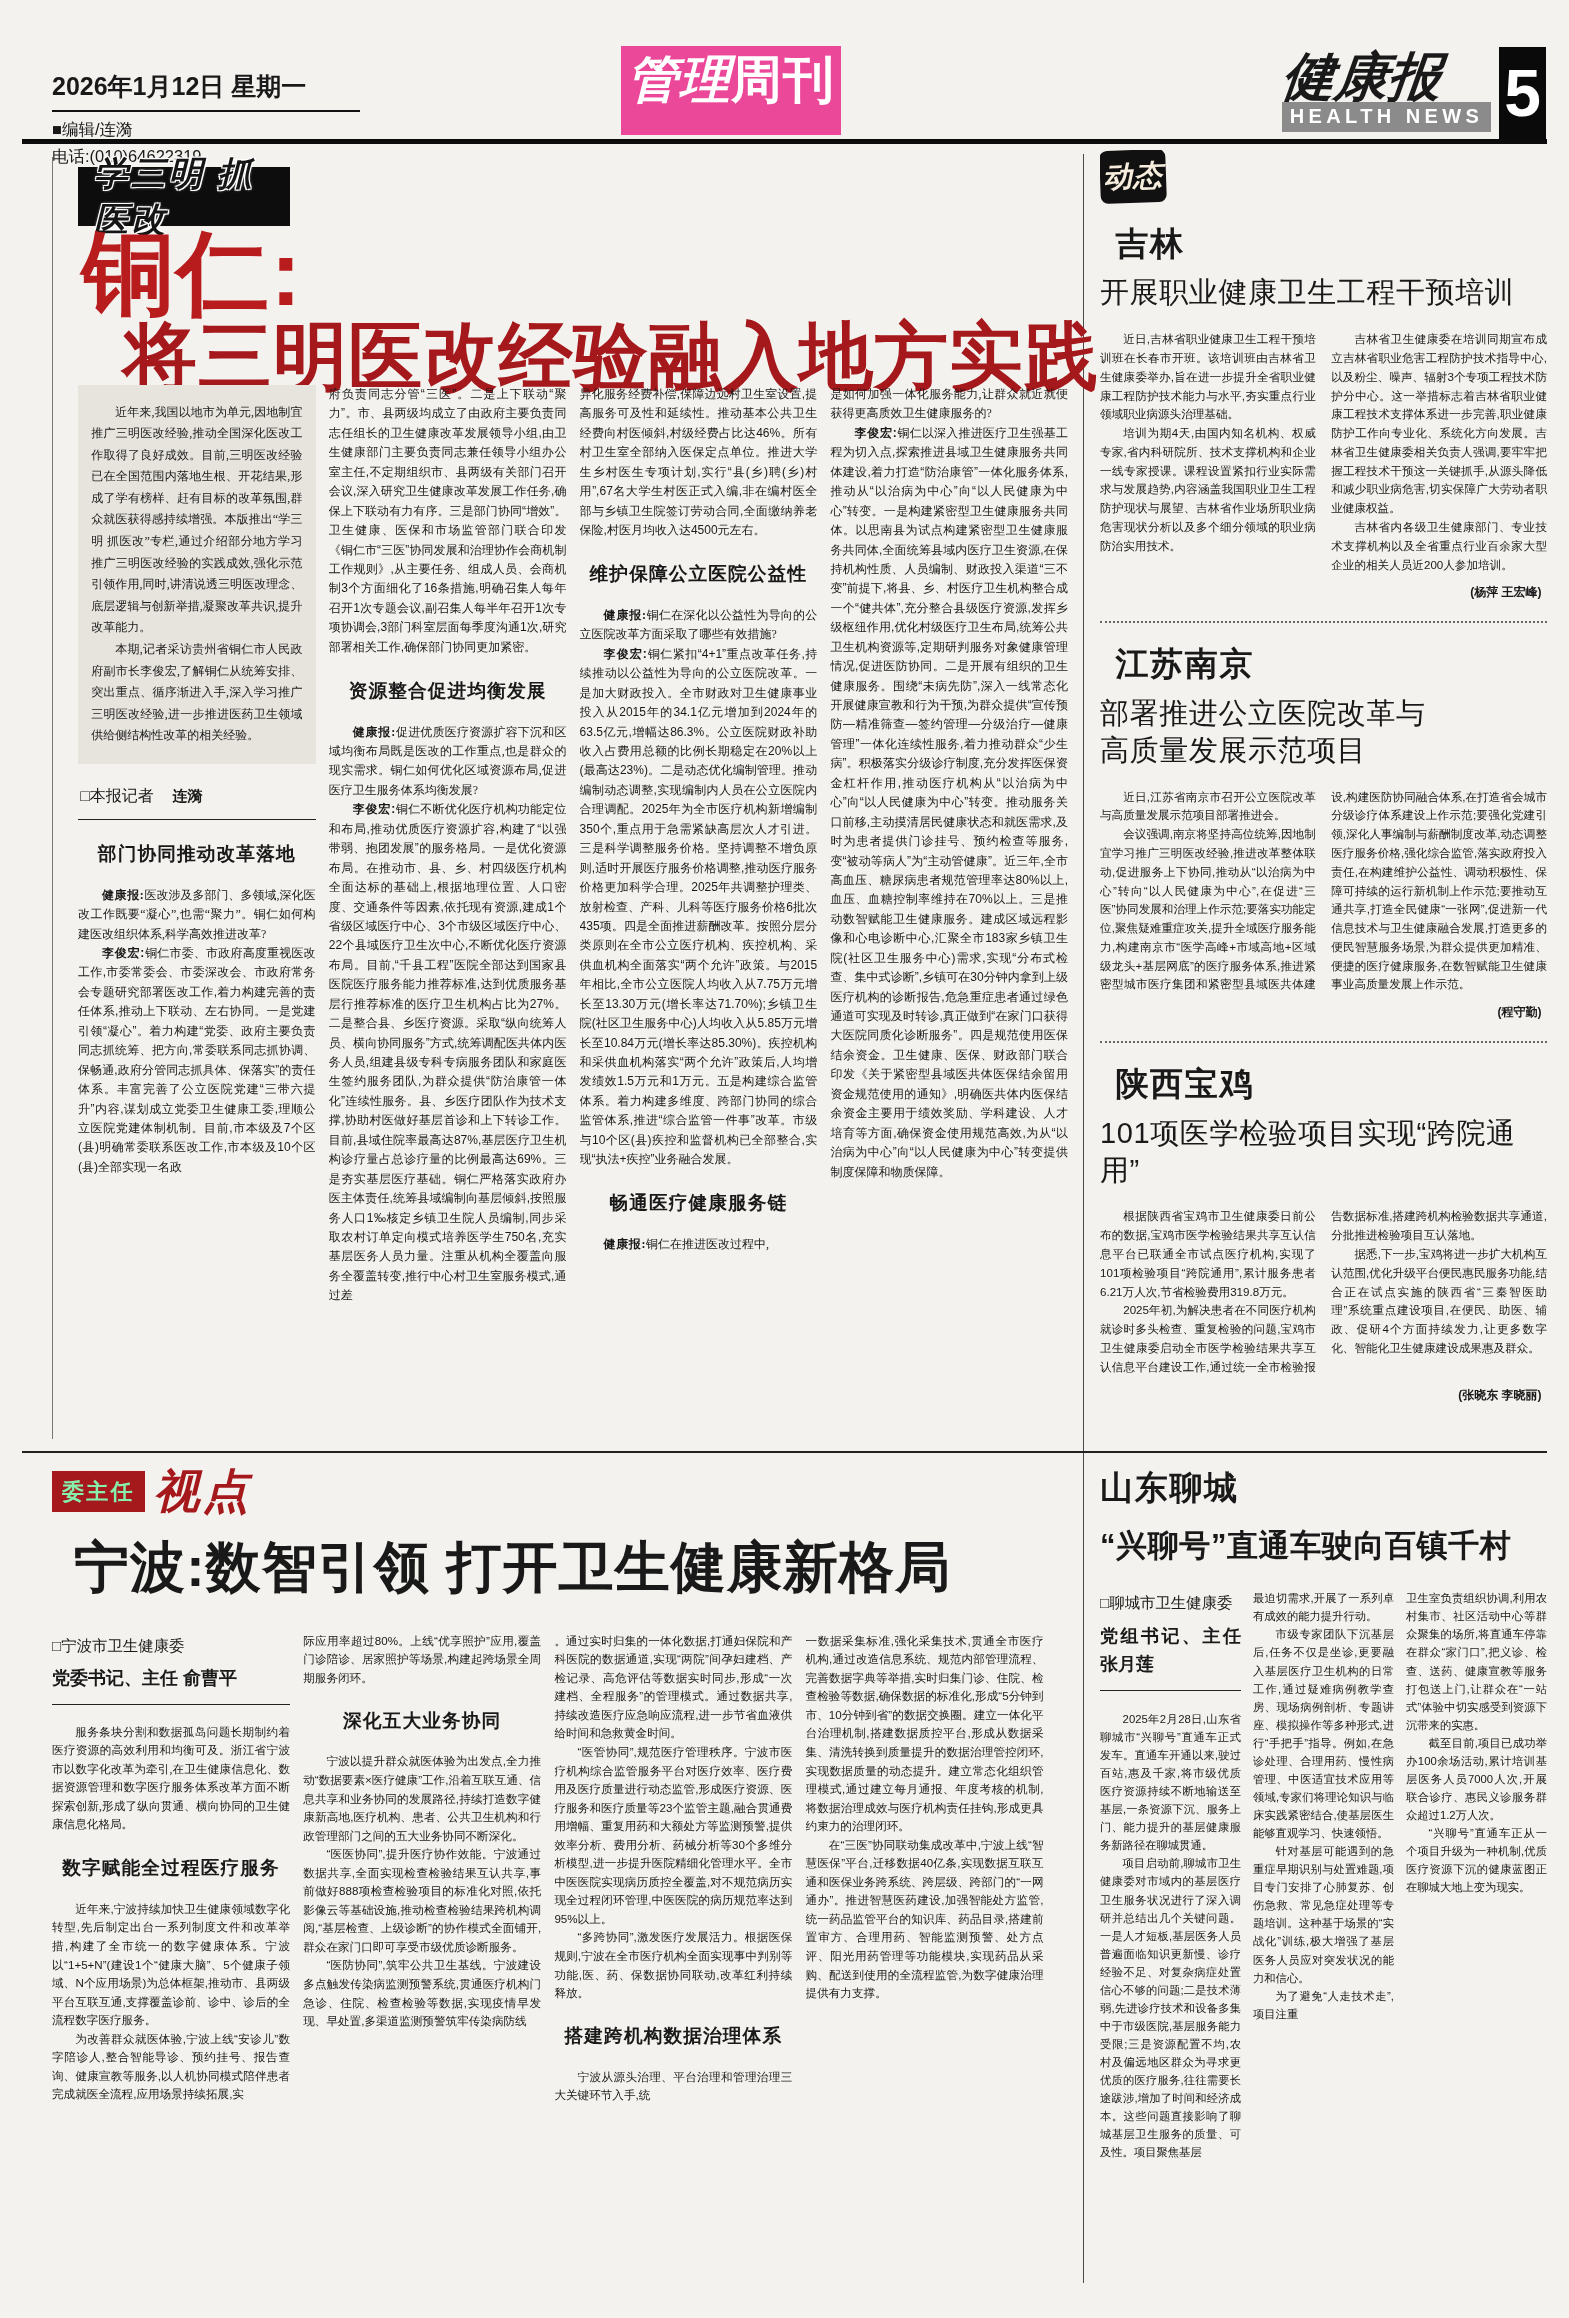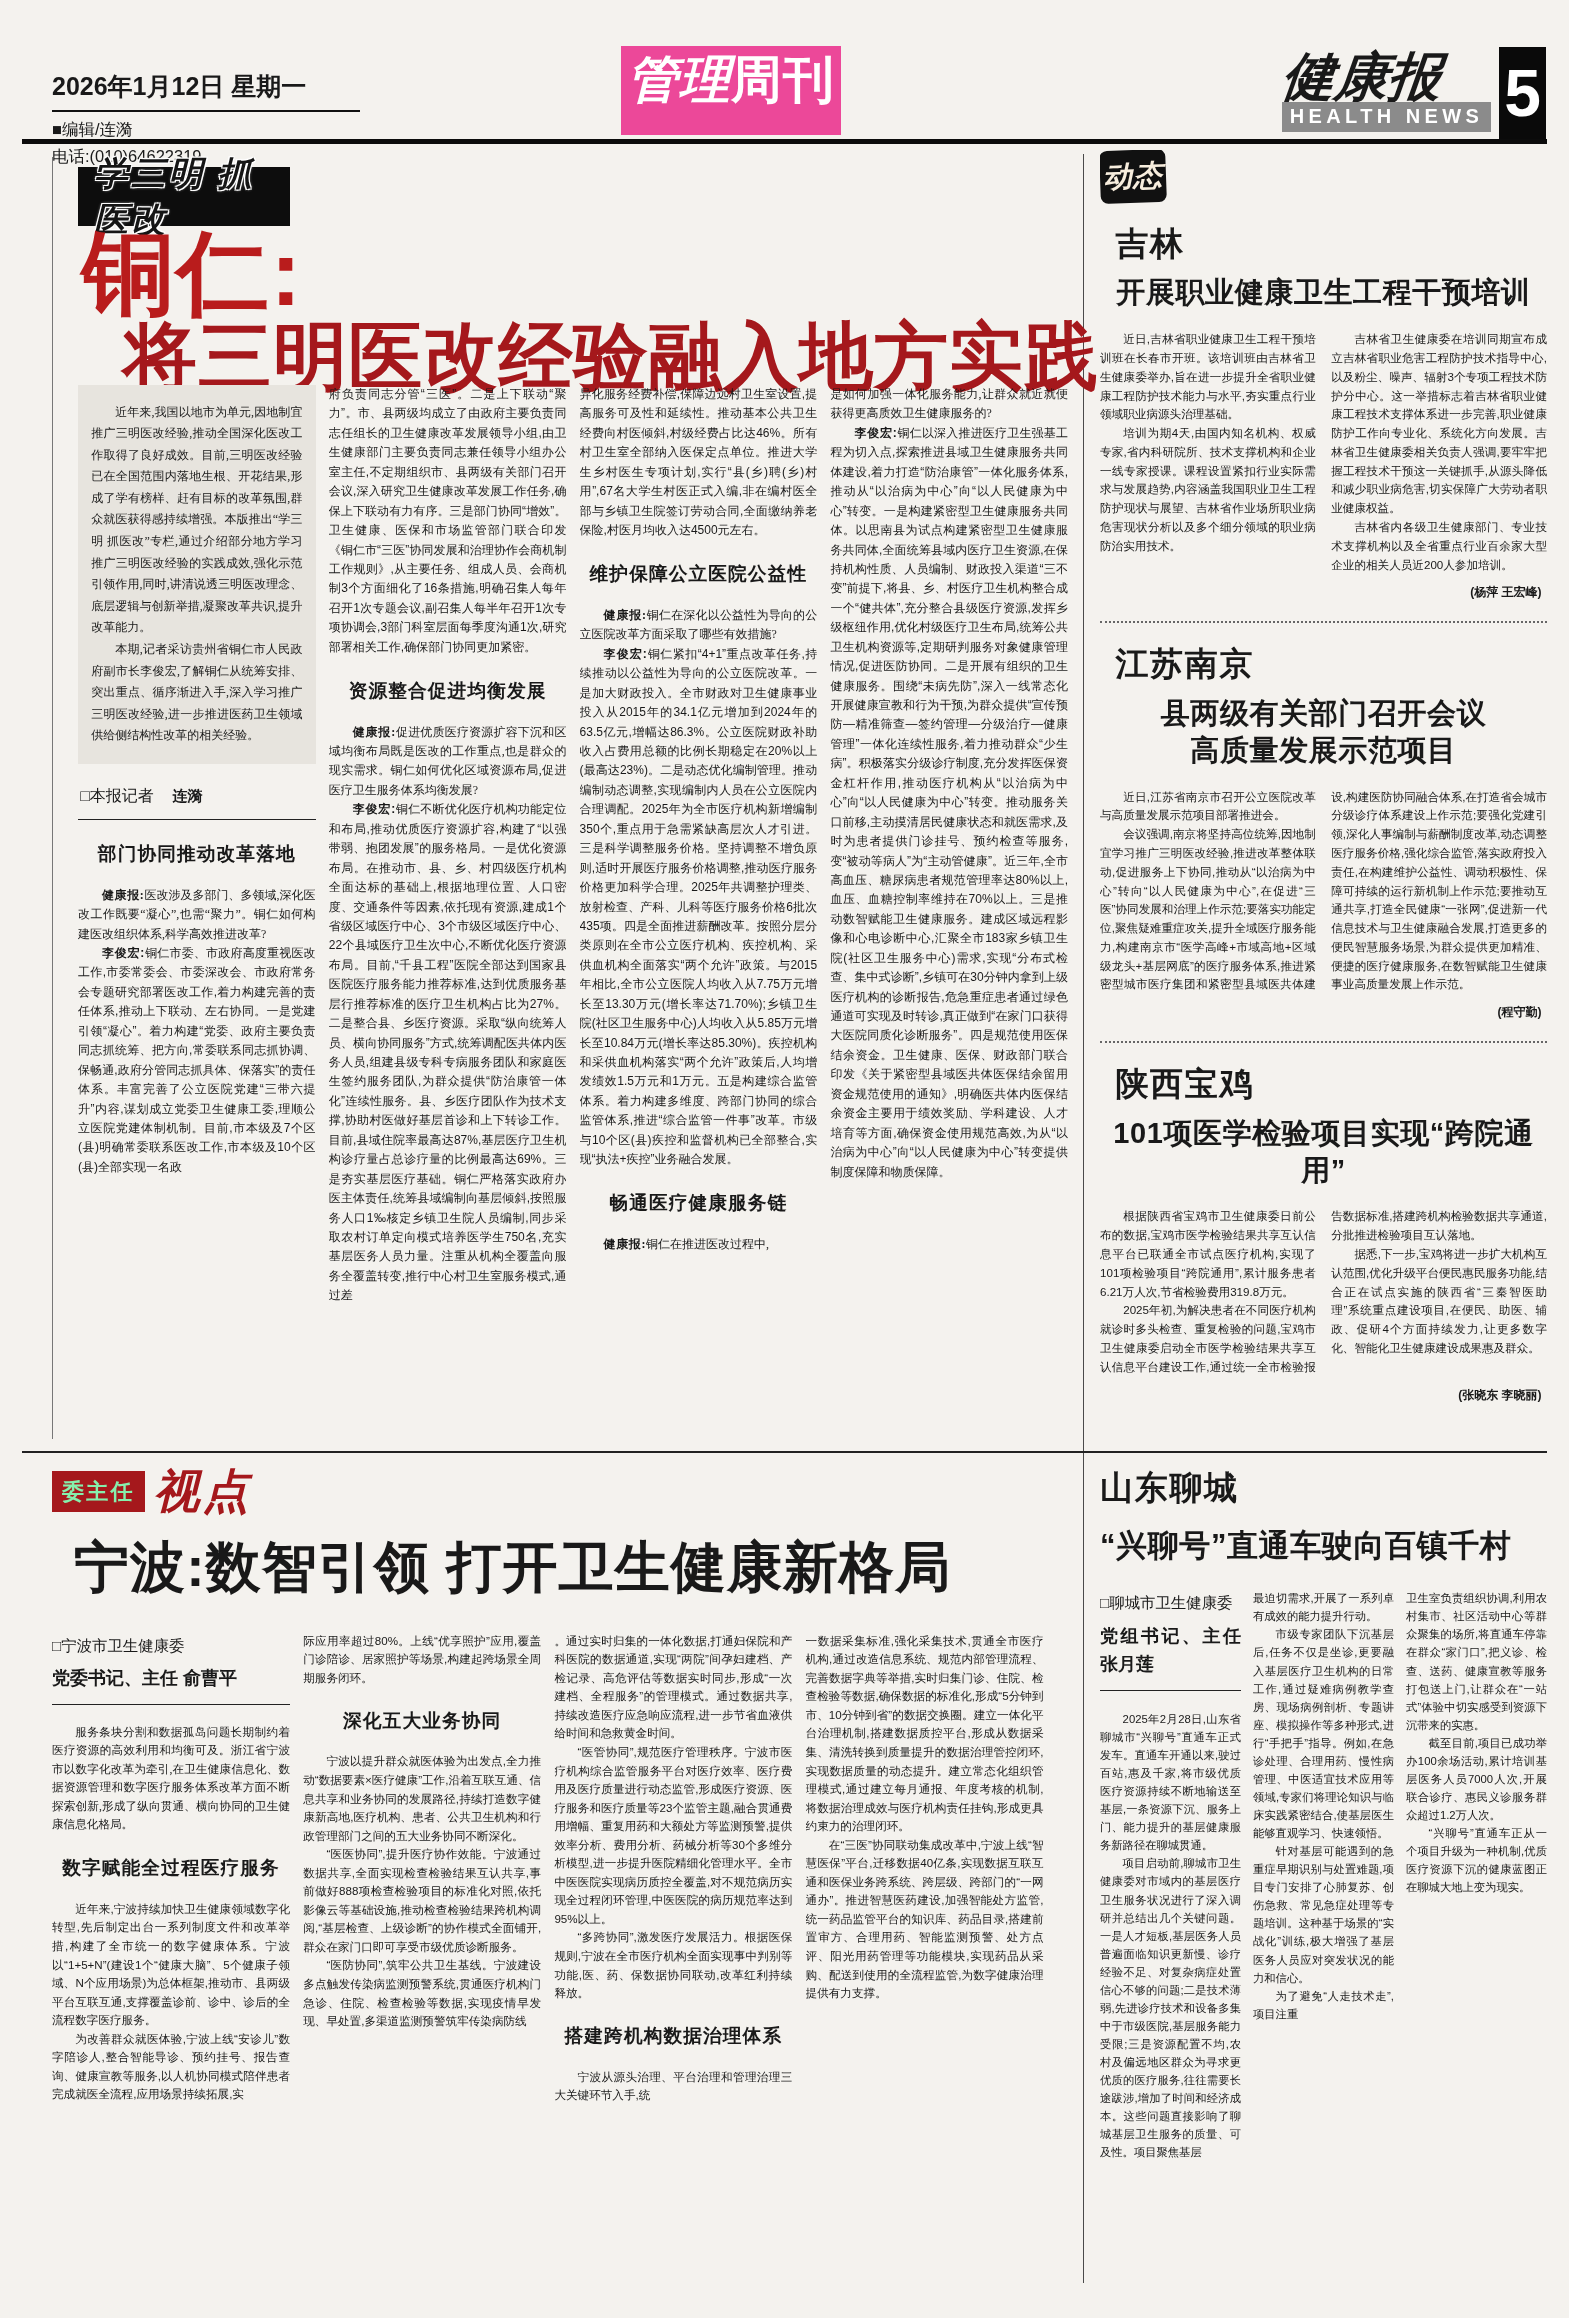--- a/index.html
+++ b/index.html
@@ -49,21 +49,21 @@
   .blk-q{margin:0;text-indent:2em;font-family:"Liberation Serif","DejaVu Serif",serif;}
   .blk-qcont{margin:0;text-indent:0;font-family:"Liberation Serif","DejaVu Serif",serif;}
   .blk-lead{margin:0;text-indent:2em;font-family:"Liberation Serif","DejaVu Serif",serif;}
   .blk-q b,.blk-a b{letter-spacing:0.6px;}
   
   .sidebar{position:absolute;left:1100px;top:150px;width:447px;height:1282px;overflow:hidden;}
   .sb-label{width:66px;height:53px;background:#111;color:#fff;font-family:"Liberation Serif",serif;
     font-style:italic;font-weight:bold;font-size:29px;display:flex;align-items:center;justify-content:center;
     border-radius:7.7px;transform:rotate(-2deg);letter-spacing:1.1px;color:#f7eddd;}
   .sb-kicker{font-size:33px;font-weight:bold;margin:18.7px 0 4.4px 15.4px;letter-spacing:1.7px;}
-  .sb-title{font-size:29px;font-weight:bold;text-align:center;letter-spacing:0.6px;line-height:1.28;margin:7.7px 0 18.7px;}
+  .sb-title{font-size:29px;font-weight:normal;letter-spacing:0.6px;line-height:1.28;margin:7.7px 0 18.7px;}
   .sb-body{font-size:11.6px;line-height:1.62;text-align:justify;column-count:2;column-gap:15.4px;}
   .sb-body p{margin:0;text-indent:2em;}
   .sb-byline{text-align:right;font-size:12px;font-weight:bold;margin:10px 5.5px 0 0;}
   .sb-div{border-top:2.2px dotted #666;margin:20px 0 16.5px;}
   
   .bl{position:absolute;left:52px;top:1466px;width:1023px;height:831px;overflow:hidden;}
   .vp-badge{display:flex;align-items:center;gap:8.8px;height:51px;}
   .vp-badge .tag{background:#a5181c;color:#86efac;font-size:22px;font-weight:bold;padding:5.5px 10px;letter-spacing:2.2px;}
   .vp-badge .word{font-family:"Liberation Serif",serif;font-style:italic;font-weight:900;font-size:46px;
     color:#a5181c;letter-spacing:3.3px;line-height:1;}
@@ -156,21 +156,21 @@
         <p class="blk-p">吉林省卫生健康委在培训同期宣布成立吉林省职业危害工程防护技术指导中心,以及粉尘、噪声、辐射3个专项工程技术防护分中心。这一举措标志着吉林省职业健康工程技术支撑体系进一步完善,职业健康防护工作向专业化、系统化方向发展。吉林省卫生健康委相关负责人强调,要牢牢把握工程技术干预这一关键抓手,从源头降低和减少职业病危害,切实保障广大劳动者职业健康权益。</p>
         <p class="blk-p">吉林省内各级卫生健康部门、专业技术支撑机构以及全省重点行业百余家大型企业的相关人员近200人参加培训。</p>
       </div>
     <div class="sb-byline">(杨萍 王宏峰)</div>
   </div>
   <div class="sb-div"></div>
 
   <div>
     <div class="sb-kicker">江苏南京</div>
     <div class="sb-title">
-      <div>县两级有关部门召开会议</div>
+      <div>部署推进公立医院改革与</div>
       <div>高质量发展示范项目</div>
     </div>
     <div class="sb-body">
         <p class="blk-p">近日,江苏省南京市召开公立医院改革与高质量发展示范项目部署推进会。</p>
         <p class="blk-p">会议强调,南京将坚持高位统筹,因地制宜学习推广三明医改经验,推进改革整体联动,促进服务上下协同,推动从“以治病为中心”转向“以人民健康为中心”,在促进“三医”协同发展和治理上作示范;要落实功能定位,聚焦疑难重症攻关,提升全域医疗服务能力,构建南京市“医学高峰+市域高地+区域级龙头+基层网底”的医疗服务体系,推进紧密型城市医疗集团和紧密型县域医共体建设,构建医防协同融合体系,在打造省会城市分级诊疗体系建设上作示范;要强化党建引领,深化人事编制与薪酬制度改革,动态调整医疗服务价格,强化综合监管,落实政府投入责任,在构建维护公益性、调动积极性、保障可持续的运行新机制上作示范;要推动互通共享,打造全民健康“一张网”,促进新一代信息技术与卫生健康融合发展,打造更多的便民智慧服务场景,为群众提供更加精准、便捷的医疗健康服务,在数智赋能卫生健康事业高质量发展上作示范。</p>
       </div>
     <div class="sb-byline">(程守勤)</div>
   </div>
   <div class="sb-div"></div>
 

